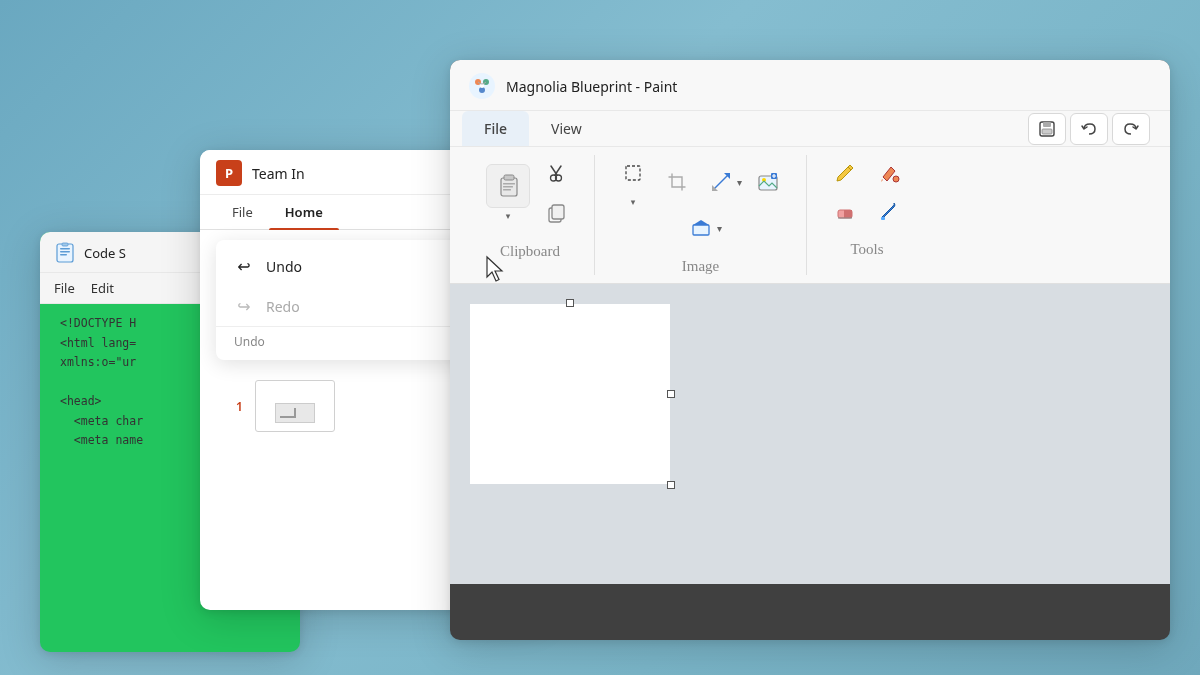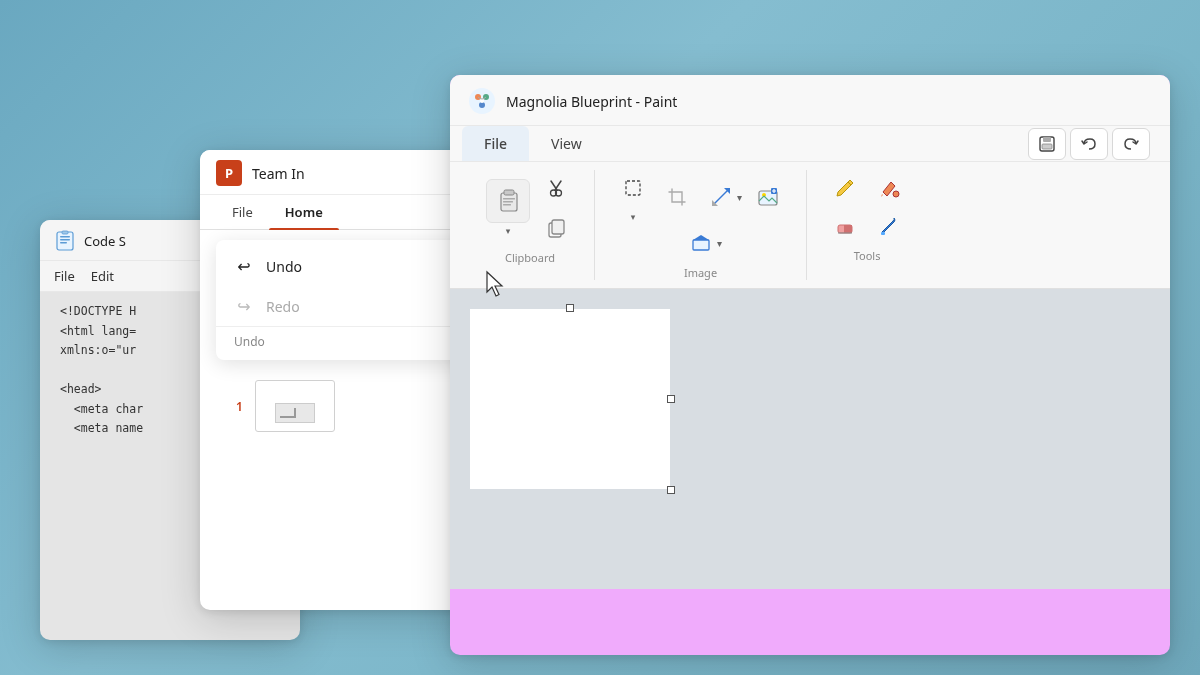--- a/index.html
+++ b/index.html
@@ -25,24 +25,24 @@
       position: absolute;
       background: #f9f9f9;
       border-radius: 12px;
       box-shadow: 0 8px 40px rgba(0,0,0,0.18), 0 2px 8px rgba(0,0,0,0.10);
       overflow: hidden;
     }
 
     
     .window-notepad {
       left: 40px;
-      top: 220px;
+      top: 232px;
       width: 260px;
       height: 420px;
-      background: #e5e5e5;
+      background: #22c55e;
       border-radius: 10px;
     }
 
     .notepad-titlebar {
       display: flex;
       align-items: center;
       gap: 8px;
       padding: 10px 14px 8px;
       background: #f5f5f5;
       border-bottom: 1px solid #e8e8e8;
@@ -208,24 +208,24 @@
       font-size: 10px;
       color: #888;
       position: absolute;
       left: -16px;
       bottom: 16px;
     }
 
     
     .window-paint {
       left: 450px;
-      top: 75px;
+      top: 60px;
       width: 720px;
       height: 580px;
-      background: #f0abfc;
+      background: #404040;
       border-radius: 10px;
       z-index: 3;
     }
 
     .paint-titlebar {
       display: flex;
       align-items: center;
       gap: 10px;
       padding: 12px 18px 10px;
       background: #f8f8f8;
@@ -308,24 +308,25 @@
       border-right: 1px solid #e0e0e0;
       min-width: 100px;
     }
 
     .toolbar-section:last-child {
       border-right: none;
       text-align: center;
     }
 
     .toolbar-section-label {
-      font-size: 11px;
+      font-size: 15px;
       color: #888;
-      margin-top: 0;
+      margin-top: 8px;
       padding-top: 4px;
+      font-family: Liberation Serif, serif;
     }
 
     .toolbar-icons-row {
       display: flex;
       align-items: center;
       gap: 8px;
     }
 
     .toolbar-icon {
       width: 36px;

